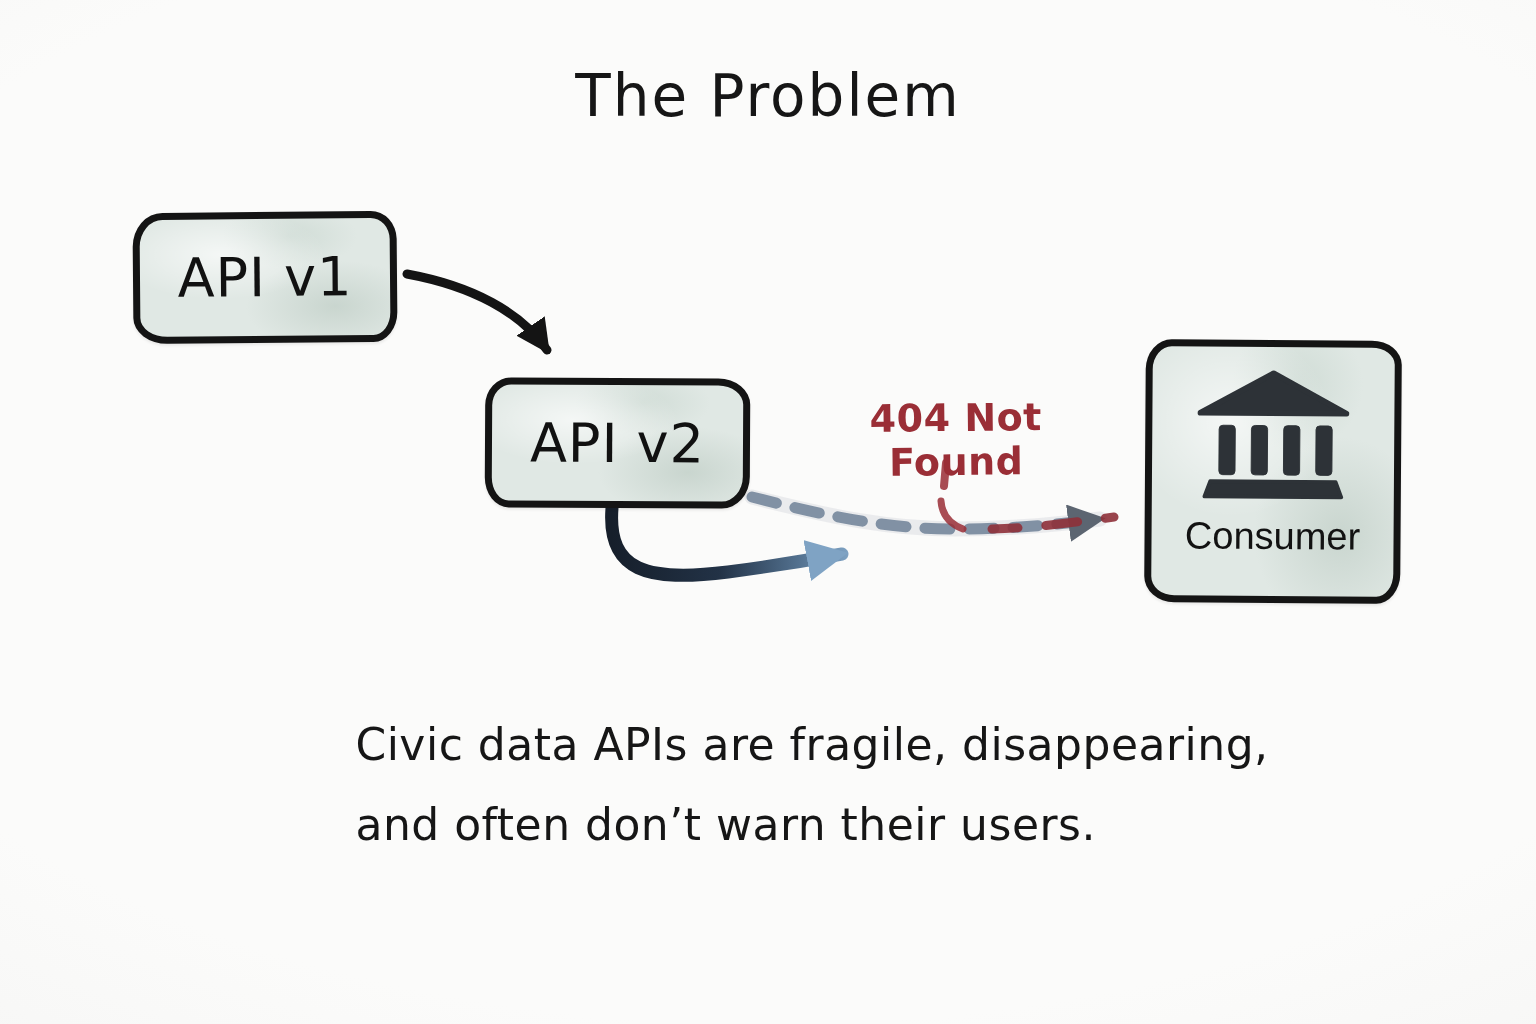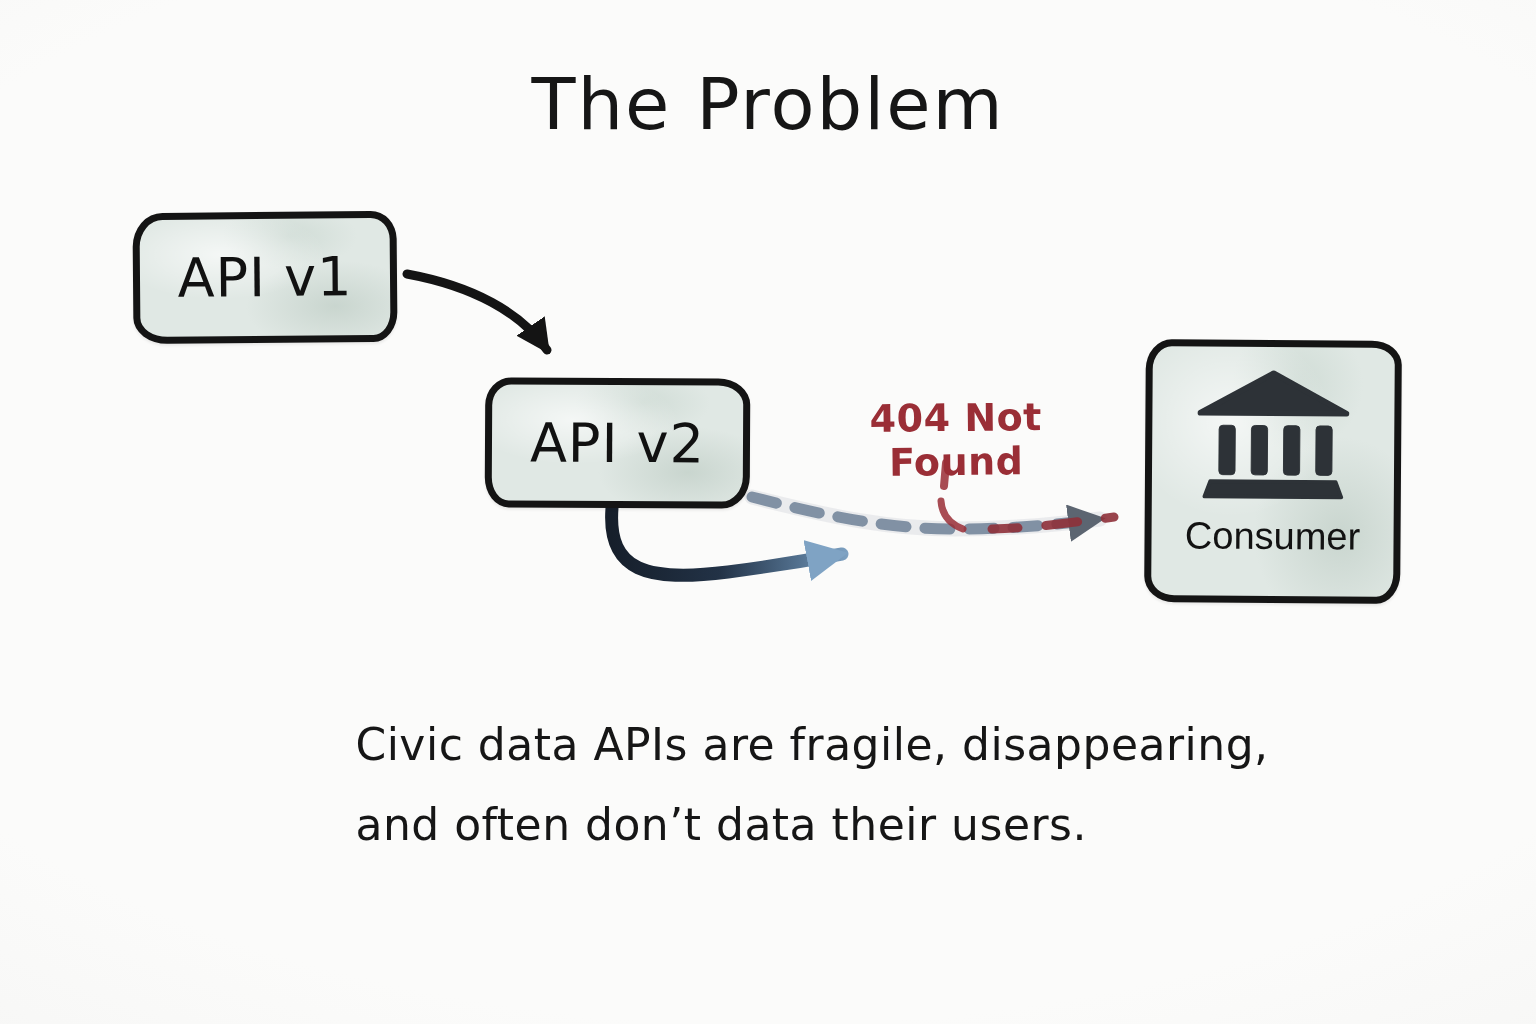--- a/index.html
+++ b/index.html
@@ -22,21 +22,21 @@
   body{
     position:relative;
     font-family:"DejaVu Sans", sans-serif;
     background:
       radial-gradient(ellipse 120% 100% at 50% 45%, var(--background) 55%, var(--vignette) 100%);
     color:var(--ink);
   }
   .title{
     position:absolute; top:62px; left:0; width:100%;
     text-align:center;
-    font-size:72px; font-weight:500; letter-spacing:2px;
+    font-size:58px; font-weight:500; letter-spacing:2px;
     color:var(--ink);
   }
   .box{
     position:absolute;
     border:7px solid var(--box-border);
     background:
       radial-gradient(ellipse 60% 55% at 32% 30%, rgba(255,255,255,0.65), rgba(255,255,255,0) 70%),
       radial-gradient(ellipse 55% 60% at 78% 75%, rgba(182,198,189,0.55), rgba(182,198,189,0) 65%),
       radial-gradient(ellipse 45% 45% at 60% 15%, rgba(197,212,204,0.6), rgba(197,212,204,0) 60%),
       var(--box-fill);
@@ -150,14 +150,14 @@
       <rect x="91" y="58" width="17" height="52" rx="4"></rect>
       <rect x="125" y="58" width="17" height="52" rx="4"></rect>
       <path d="M 14 117 L 146 117 L 152 133 L 8 133 Z" stroke-width="4"></path>
     </g>
   </svg>
   <span class="consumer-label">Consumer</span>
 </div>
 
 <div class="caption">
   <div>Civic data APIs are fragile, disappearing,</div>
-  <div>and often don’t data their users.</div>
+  <div>and often don’t warn their users.</div>
 </div>
 
 </body></html>

